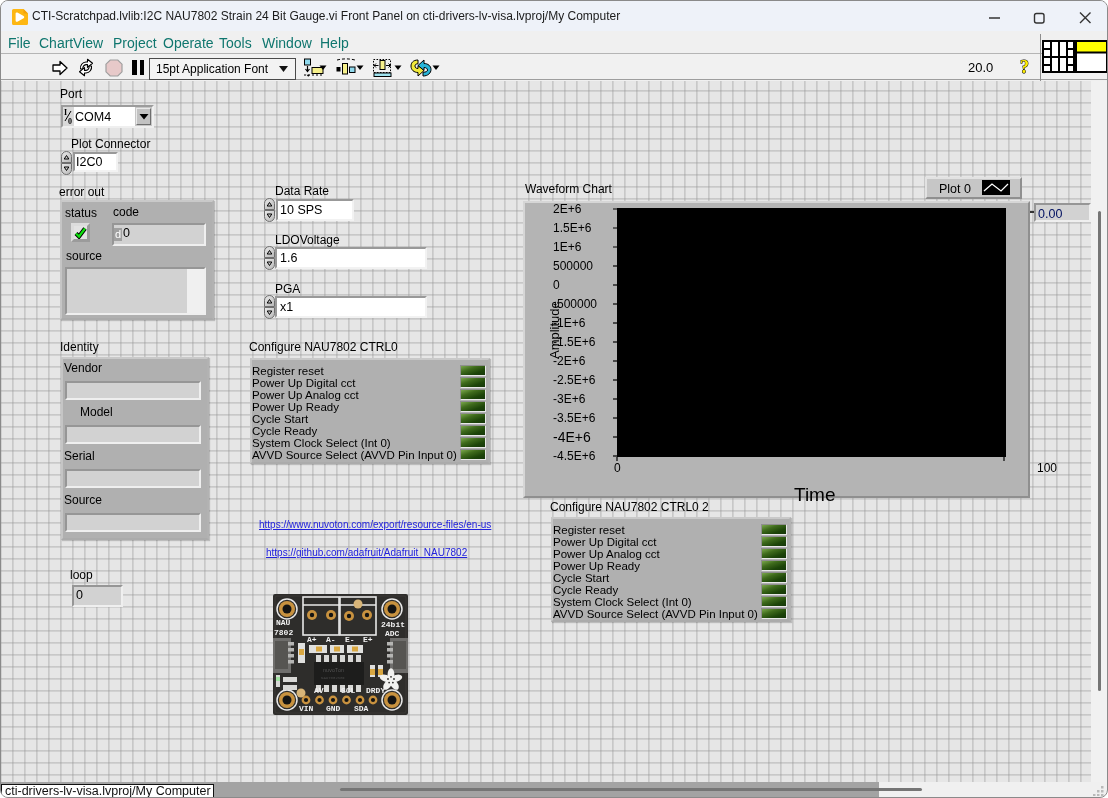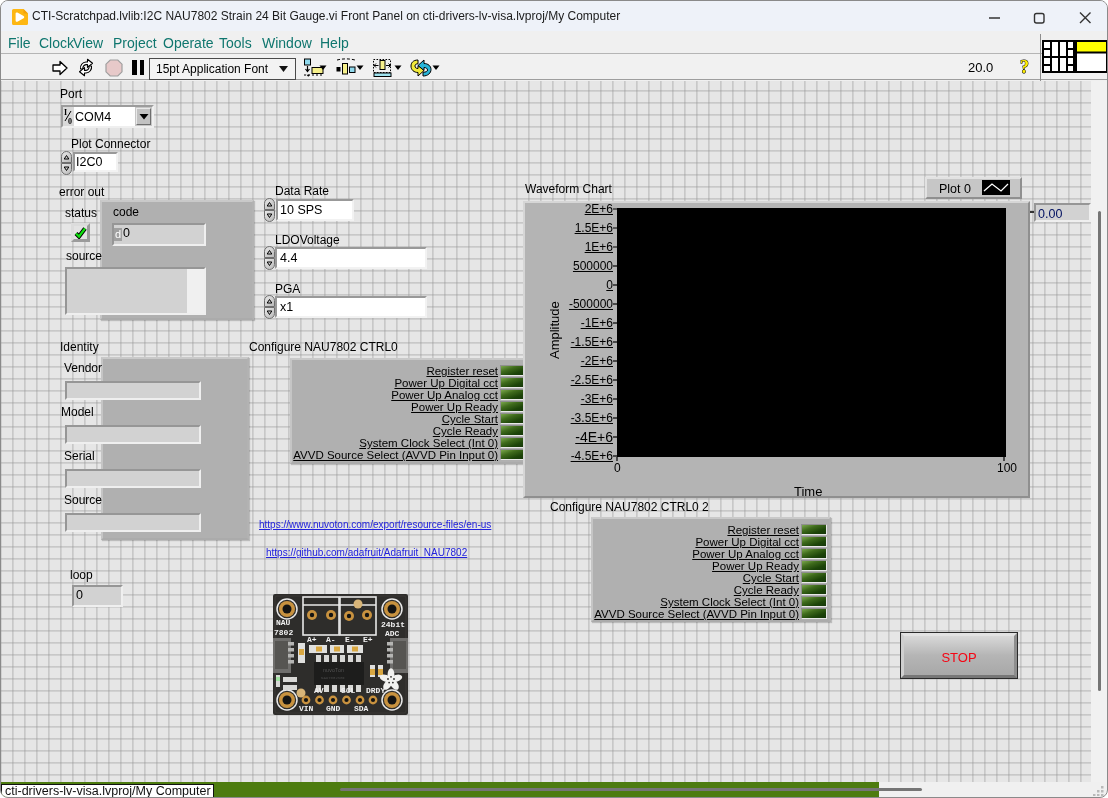--- a/index.html
+++ b/index.html
@@ -10,36 +10,36 @@
 #title-ico svg{position:absolute;left:0;top:0;}
 #title-txt{position:absolute;left:31px;top:8px;font-size:12px;color:#1b1b1b;white-space:nowrap;}
 #menubar{position:absolute;left:0;top:30px;width:1106px;height:22px;background:#f0f0f0;}
 .mi{position:absolute;top:4px;font-size:14px;color:#0f766e;}
 #toolbar{position:absolute;left:0;top:52px;width:1106px;height:27px;background:#f1f1f1;border-bottom:1px solid #9e9e9e;border-top:1px solid #b5b5b5;box-sizing:border-box;}
 #panel{position:absolute;left:0;top:80px;width:1090px;height:701px;background-color:#e6e6e6;
  background-image:linear-gradient(to right,rgba(150,150,150,.38) 1px,rgba(150,150,150,.14) 2px,transparent 2px),linear-gradient(to bottom,rgba(150,150,150,.38) 1px,rgba(150,150,150,.14) 2px,transparent 2px);
  background-size:12px 12px;background-position:11px 9px;overflow:hidden;}
 #vscroll{position:absolute;right:0;top:80px;width:16px;height:701px;background:#f1f1f1;}
 #vthumb{position:absolute;left:7px;top:130px;width:3px;height:480px;background:#757575;border-radius:2px;}
-#hbar{position:absolute;left:0;top:781px;width:878px;height:15px;background:#4d7c0f;}
+#hbar{position:absolute;left:0;top:781px;width:878px;height:15px;background:#a3a3a3;}
 #hthumb{position:absolute;left:339px;top:6px;width:582px;height:3px;background:#757575;border-radius:2px;}
 #statusbox{position:absolute;left:0px;top:2px;width:208px;height:13px;background:#fff;border:1px solid #111;font-size:12.5px;color:#111;padding-left:3px;line-height:13px;}
 
 .lbl{position:absolute;font-size:12px;color:#000;white-space:nowrap;}
-.cluster{position:absolute;background:#b0b0b0;border-top:2px solid #c9c9c9;border-left:2px solid #c5c5c5;border-bottom:2px solid #ababab;border-right:2px solid #b2b2b2;box-shadow:1px 1px 1px rgba(0,0,0,.18);margin-left:40px;}
+.cluster{position:absolute;background:#b0b0b0;border-top:2px solid #c9c9c9;border-left:2px solid #c5c5c5;border-bottom:2px solid #ababab;border-right:2px solid #b2b2b2;box-shadow:1px 1px 1px rgba(0,0,0,.18);}
 .fieldw{position:absolute;background:#fff;border-top:2px solid #999;border-left:2px solid #999;border-bottom:2px solid #f2f2f2;border-right:2px solid #f2f2f2;}
 .fieldg{position:absolute;background:#d2d2d2;border-top:2px solid #969696;border-left:2px solid #969696;border-bottom:2px solid #efefef;border-right:2px solid #efefef;}
 .ftxt{position:absolute;font-size:12.5px;color:#000;white-space:nowrap;}
 .spin{position:absolute;width:11px;height:24px;}
 .spin .up,.spin .dn{position:absolute;left:0;width:11px;height:12px;background:linear-gradient(135deg,#e8e8e8,#b9b9b9);border:1px solid #6f6f6f;box-sizing:border-box;}
 .spin .up{top:0;border-radius:5.5px 5.5px 0 0;}
 .spin .dn{top:12px;border-radius:0 0 5.5px 5.5px;}
 .spin svg{position:absolute;}
 .led{position:absolute;width:26px;height:10.5px;border-top:1.5px solid #8f8f8f;border-left:1.5px solid #8f8f8f;border-bottom:1.5px solid #e8e8e8;border-right:1.5px solid #e8e8e8;background:linear-gradient(160deg,#7ba84c 0%,#3f6b1c 35%,#1d4509 70%,#16370a 100%);box-sizing:border-box;}
-.crow{position:absolute;height:12px;line-height:12px;font-size:11.5px;color:#000;text-align:right;white-space:nowrap;text-decoration:underline;}
+.crow{position:absolute;height:12px;line-height:12px;font-size:11.5px;color:#000;text-align:left;white-space:nowrap;}
 .link{position:absolute;font-size:10px;color:#2222dd;text-decoration:underline;white-space:nowrap;}
 </style></head>
 <body>
 <div id="win">
   <div id="titlebar">
     <div id="title-ico">
         <svg width="16" height="16" viewBox="0 0 16 16">
           <path d="M0 1.5 A1.5 1.5 0 0 1 1.5 0 L11.5 0 L16 4.5 L16 14.5 A1.5 1.5 0 0 1 14.5 16 L1.5 16 A1.5 1.5 0 0 1 0 14.5 Z" fill="#fdb714"></path>
           <path d="M11.5 0 L16 4.5 L11.5 4.5 Z" fill="#f3a20b"></path>
           <path d="M4.8 4.6 L11 8.1 L4.8 11.6 Z" fill="#fff" stroke="#fff" stroke-width="2.4" stroke-linejoin="round"></path>
@@ -47,21 +47,21 @@
       </div>
     <div id="title-txt">CTI-Scratchpad.lvlib:I2C NAU7802 Strain 24 Bit Gauge.vi Front Panel on cti-drivers-lv-visa.lvproj/My Computer</div>
     <svg class="abs" style="left:986px;top:0" width="120" height="30">
       <line x1="2" y1="17" x2="13" y2="17" stroke="#333" stroke-width="1.4"></line>
       <rect x="47.5" y="12.5" width="9.5" height="9.5" rx="2" fill="none" stroke="#333" stroke-width="1.4"></rect>
       <path d="M93 11.5 L103.5 22 M103.5 11.5 L93 22" stroke="#333" stroke-width="1.4"></path>
     </svg>
   </div>
   <div id="menubar">
     <span class="mi" style="left:7px">File</span>
-    <span class="mi" style="left:38px">Clock</span>
+    <span class="mi" style="left:38px">Chart</span>
     <span class="mi" style="left:72px">View</span>
     <span class="mi" style="left:112px">Project</span>
     <span class="mi" style="left:162px">Operate</span>
     <span class="mi" style="left:218px">Tools</span>
     <span class="mi" style="left:261px">Window</span>
     <span class="mi" style="left:319px">Help</span>
   </div>
   <div id="toolbar">
 
     <svg class="abs" style="left:49px;top:4px" width="20" height="20">
@@ -194,21 +194,21 @@
     <div class="abs" style="left:113px;top:147px;width:8px;height:13px;background:#a0a0a0;color:#fff;font-size:11px;line-height:13px;text-align:center;">d</div>
     <div class="ftxt" style="left:122px;top:145px">0</div>
     <div class="lbl" style="left:65px;top:168px">source</div>
     <div class="fieldg" style="left:64px;top:186px;width:141px;height:48px;box-sizing:border-box;"></div>
     <div class="abs" style="left:186px;top:188px;width:17px;height:44px;background:#f0f0f0;"></div>
 
     <div class="lbl" style="left:59px;top:259px">Identity</div>
     <div class="cluster" style="left:60px;top:276px;width:144px;height:179px;"></div>
     <div class="lbl" style="left:63px;top:280px">Vendor</div>
     <div class="fieldg" style="left:64px;top:300px;width:136px;height:19px;box-sizing:border-box;"></div>
-    <div class="lbl" style="left:60px;top:324px">Model</div>
+    <div class="lbl" style="left:79px;top:324px">Model</div>
     <div class="fieldg" style="left:64px;top:344px;width:136px;height:19px;box-sizing:border-box;"></div>
     <div class="lbl" style="left:63px;top:368px">Serial</div>
     <div class="fieldg" style="left:64px;top:388px;width:136px;height:19px;box-sizing:border-box;"></div>
     <div class="lbl" style="left:63px;top:412px">Source</div>
     <div class="fieldg" style="left:64px;top:432px;width:136px;height:19px;box-sizing:border-box;"></div>
 
     <div class="lbl" style="left:69px;top:487px">loop</div>
     <div class="fieldg" style="left:71px;top:504px;width:51px;height:22px;box-sizing:border-box;"></div>
     <div class="ftxt" style="left:75px;top:507px">0</div>
 
@@ -227,21 +227,21 @@
     <div class="lbl" style="left:274px;top:152px">LDOVoltage</div>
     <div class="spin" style="left:263px;top:165px">
         <div class="up"></div>
         <div class="dn"></div>
       <svg width="11" height="24">
           <path d="M3.2 8 L5.5 4.5 L7.8 8 Z" fill="none" stroke="#000" stroke-width="1"></path>
           <path d="M3.2 16 L5.5 19.5 L7.8 16 Z" fill="none" stroke="#000" stroke-width="1"></path>
         </svg>
     </div>
     <div class="fieldw" style="left:274px;top:166px;width:152px;height:22px;box-sizing:border-box;"></div>
-    <div class="ftxt" style="left:279px;top:170px">4.4</div>
+    <div class="ftxt" style="left:279px;top:170px">1.6</div>
 
     <div class="lbl" style="left:274px;top:201px">PGA</div>
     <div class="spin" style="left:263px;top:214px">
         <div class="up"></div>
         <div class="dn"></div>
       <svg width="11" height="24">
           <path d="M3.2 8 L5.5 4.5 L7.8 8 Z" fill="none" stroke="#000" stroke-width="1"></path>
           <path d="M3.2 16 L5.5 19.5 L7.8 16 Z" fill="none" stroke="#000" stroke-width="1"></path>
         </svg>
     </div>
@@ -311,22 +311,22 @@
           <line x1="0" y1="234" x2="4" y2="234"></line>
           <line x1="0" y1="253" x2="4" y2="253"></line>
         </g>
     </svg>
     <div class="abs" style="left:546px;top:214px;width:14px;height:64px;font-size:13px;writing-mode:vertical-rl;transform:rotate(180deg);white-space:nowrap;">Amplitude</div>
     <svg class="abs" style="left:615px;top:376px" width="392" height="5">
         <line x1="1" y1="0" x2="1" y2="4" stroke="#000" stroke-width="1.2"></line>
         <line x1="388" y1="0" x2="388" y2="4" stroke="#000" stroke-width="1.2"></line>
       </svg>
     <div class="abs" style="left:613px;top:380px;font-size:12px;">0</div>
-    <div class="abs" style="left:996px;top:380px;font-size:12px;">100</div>
-    <div class="abs" style="left:793px;top:403px;font-size:13px;">Time</div>
+    <div class="abs" style="left:1036px;top:380px;font-size:12px;">100</div>
+    <div class="abs" style="left:793px;top:403px;font-size:19px;">Time</div>
 
     <div class="abs" style="left:1033px;top:122px;width:57px;height:19px;background:#d2d2d2;border-top:2px solid #969696;border-left:2px solid #969696;border-bottom:2px solid #efefef;border-right:2px solid #efefef;box-sizing:border-box;">
       <span class="abs" style="left:2px;top:1.5px;font-size:12.5px;color:#001060;">0.00</span>
     </div>
     <div class="abs" style="left:1029px;top:130px;width:4px;height:1.5px;background:#333;"></div>
 
     <div class="link" style="left:258px;top:438px">https://www.nuvoton.com/export/resource-files/en-us</div>
     <div class="link" style="left:265px;top:466px">https://github.com/adafruit/Adafruit_NAU7802</div>
 
     <div class="lbl" style="left:549px;top:419px">Configure NAU7802 CTRL0 2</div>
@@ -490,24 +490,20 @@
       <g fill="#f0f0f0" font-size="8" font-weight="bold" font-family="Liberation Mono">
         <text x="41" y="99">AV</text>
           <text x="68" y="99">SCL</text>
           <text x="93" y="99">DRDY</text>
         <text x="26" y="117">VIN</text>
           <text x="53" y="117">GND</text>
           <text x="81" y="117">SDA</text>
       </g>
     </svg>
 
-    <div class="abs" style="left:899px;top:551px;width:118px;height:47px;background:#b9b9b9;border:1px solid #2a2a2a;box-sizing:border-box;">
-      <div class="abs" style="left:0;top:0;right:0;bottom:0;background:linear-gradient(180deg,#d8d8d8,#b5b5b5 50%,#a8a8a8);border-top:3px solid #e2e2e2;border-left:3px solid #cfcfcf;border-bottom:3px solid #777;border-right:3px solid #8e8e8e;"></div>
-      <div class="abs" style="left:0;top:17px;width:100%;text-align:center;font-size:13px;color:#f50514;">STOP</div>
-    </div>
   </div>
 
   <div id="vscroll">
       <div id="vthumb"></div>
     </div>
   <div id="hbar">
       <div id="hthumb"></div>
       <div id="statusbox">cti-drivers-lv-visa.lvproj/My Computer</div>
     <svg class="abs" style="left:1092px;top:4px" width="12" height="10">
       <g fill="#b9b9b9">

